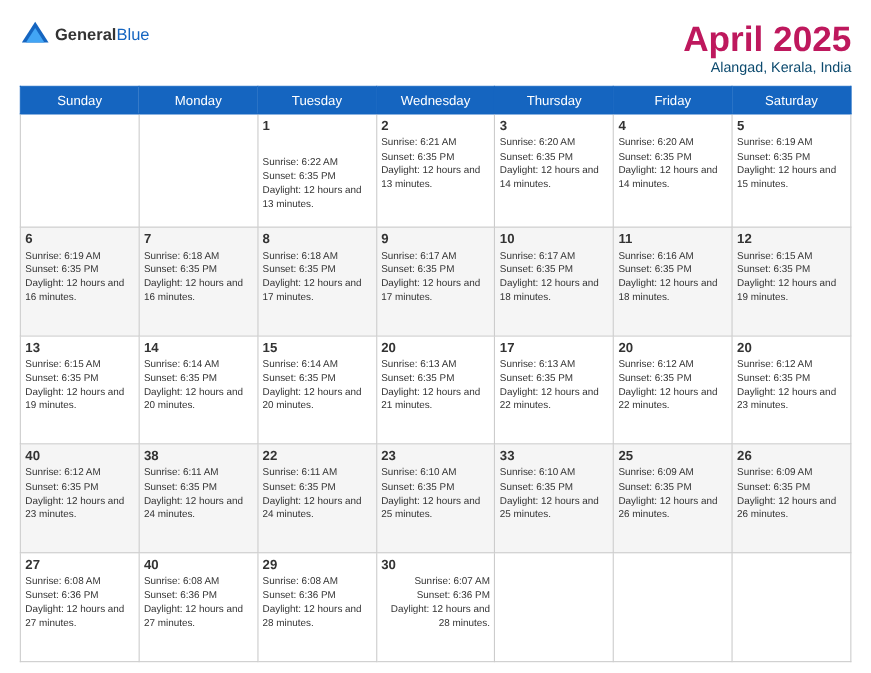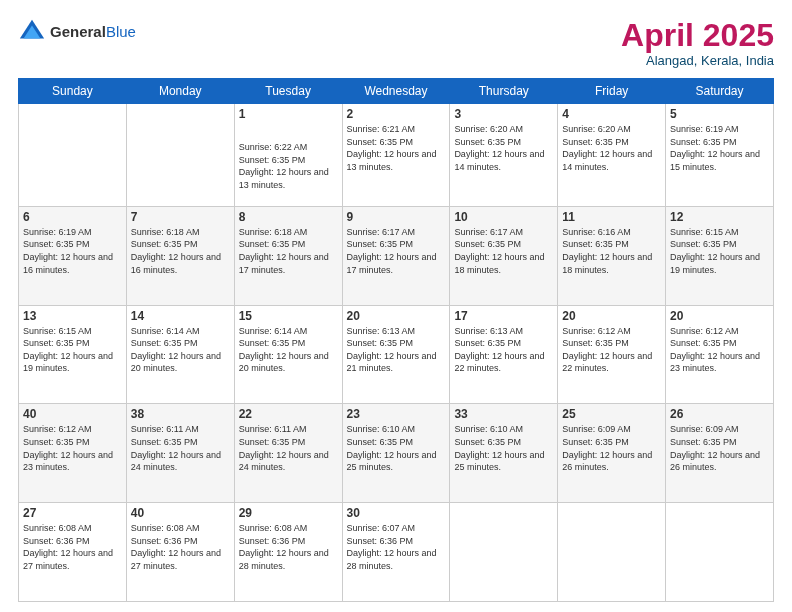--- a/index.html
+++ b/index.html
@@ -319,21 +319,21 @@
 Daylight: 12 hours and 27 minutes.</div>
           </td>
           <td>
             <span class="day-number">29</span>
             <div class="day-info" style="white-space: pre-line;">Sunrise: 6:08 AM
 Sunset: 6:36 PM
 Daylight: 12 hours and 28 minutes.</div>
           </td>
           <td>
             <span class="day-number">30</span>
-            <div class="day-info" style="white-space: pre-line;">Sunrise: 6:07 AM
+            <div class="day-info" style="white-space: pre-line; text-align: right;">Sunrise: 6:07 AM
 Sunset: 6:36 PM
 Daylight: 12 hours and 28 minutes.</div>
           </td>
           <td class="empty-cell"></td>
           <td class="empty-cell"></td>
           <td class="empty-cell"></td>
         </tr>
       </tbody>
   </table>
 </div>

